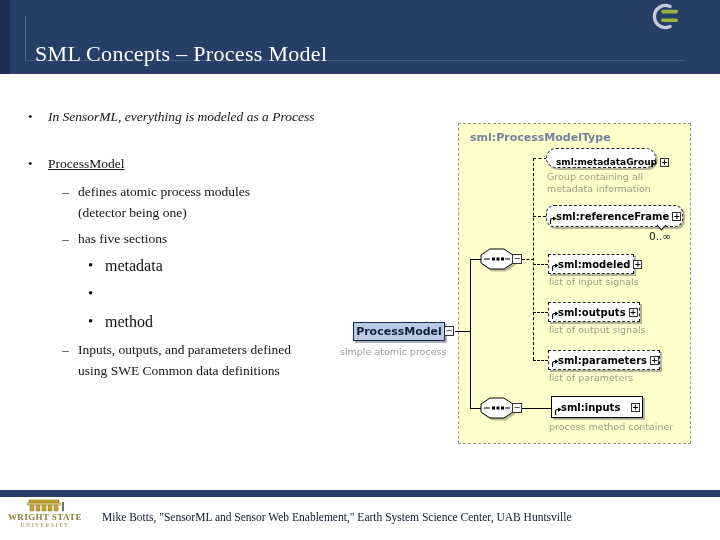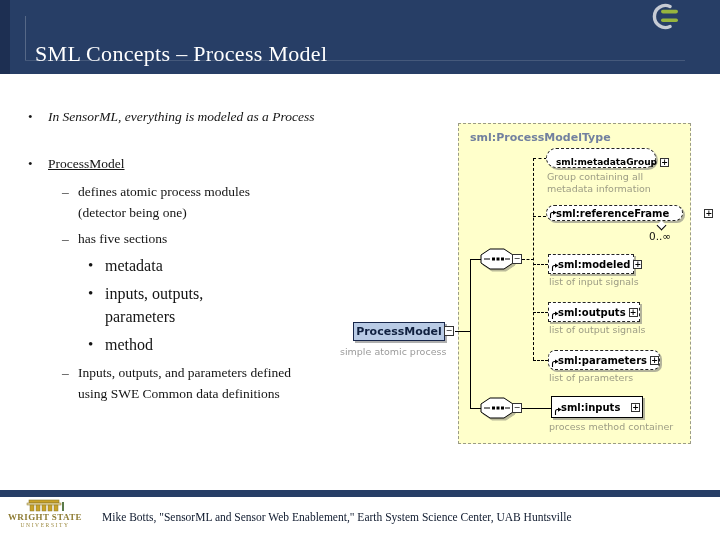--- a/index.html
+++ b/index.html
@@ -129,21 +129,20 @@
       <span class="gd">–</span>
       <span class="t1">has five sections</span>
     </div>
     <div class="subs">
       <div class="row sub">
         <span class="gs">•</span>
         <span class="ts">metadata</span>
       </div>
       <div class="row sub">
         <span class="gs">•</span>
-        <span class="ts">inputs, outputs, parameters</span>
       </div>
       <div class="row sub">
         <span class="gs">•</span>
         <span class="ts">method</span>
       </div>
     </div>
     <div class="row dash">
       <span class="gd">–</span>
       <span class="t1">Inputs, outputs, and parameters defined using SWE Common data definitions</span>
     </div>
@@ -189,21 +188,21 @@
     </svg>
     <div class="conn-sq" style="left:512px; top:403px;">−</div>
     <div class="hl" style="left:522px; top:408px; width:29px;"></div>
 
     <div class="ebox pill" style="left:546px; top:148px; width:110px; height:20px; font-size:9px;align-items:flex-end;">
       <span class="lbl">sml:metadataGroup</span>
       <span class="plus">+</span>
     </div>
     <div class="edesc" style="left:547px; top:171px; width:114px;">Group containing all metadata information</div>
 
-    <div class="ebox round8" style="left:546px; top:205px; width:137px; height:16px; font-size:10px;gap:32px;">
+    <div class="ebox round8" style="left:546px; top:205px; width:137px; height:22px; font-size:10px;">
       <svg class="refarrow" width="8" height="9" viewBox="0 0 8 9">
         <path d="M1.5 8 V4.5 Q1.5 2.5 3.5 2.5 H4.5" fill="none" stroke="#000" stroke-width="1.1"></path>
         <path d="M4 0.5 L7.6 2.5 L4 4.8 Z" fill="#000"></path>
       </svg>
       <span class="lbl">sml:referenceFrame</span>
       <span class="plus">+</span>
     </div>
     <div class="notch"></div>
     <div class="card">0..∞</div>
 
@@ -220,21 +219,21 @@
     <div class="ebox" style="left:548px; top:302px; width:92px; height:20px; font-size:10px;">
       <svg class="refarrow" width="8" height="9" viewBox="0 0 8 9">
         <path d="M1.5 8 V4.5 Q1.5 2.5 3.5 2.5 H4.5" fill="none" stroke="#000" stroke-width="1.1"></path>
         <path d="M4 0.5 L7.6 2.5 L4 4.8 Z" fill="#000"></path>
       </svg>
       <span class="lbl">sml:outputs</span>
       <span class="plus">+</span>
     </div>
     <div class="edesc" style="left:549px; top:324px; width:130px;">list of output signals</div>
 
-    <div class="ebox" style="left:548px; top:350px; width:112px; height:20px; font-size:10px;border-radius:7px;">
+    <div class="ebox" style="left:548px; top:350px; width:112px; height:20px; font-size:10px;">
       <svg class="refarrow" width="8" height="9" viewBox="0 0 8 9">
         <path d="M1.5 8 V4.5 Q1.5 2.5 3.5 2.5 H4.5" fill="none" stroke="#000" stroke-width="1.1"></path>
         <path d="M4 0.5 L7.6 2.5 L4 4.8 Z" fill="#000"></path>
       </svg>
       <span class="lbl">sml:parameters</span>
       <span class="plus">+</span>
     </div>
     <div class="edesc" style="left:549px; top:372px; width:130px;">list of parameters</div>
 
     <div class="ebox solidbox" style="left:551px; top:396px; width:92px; height:22px; font-size:10px;">

